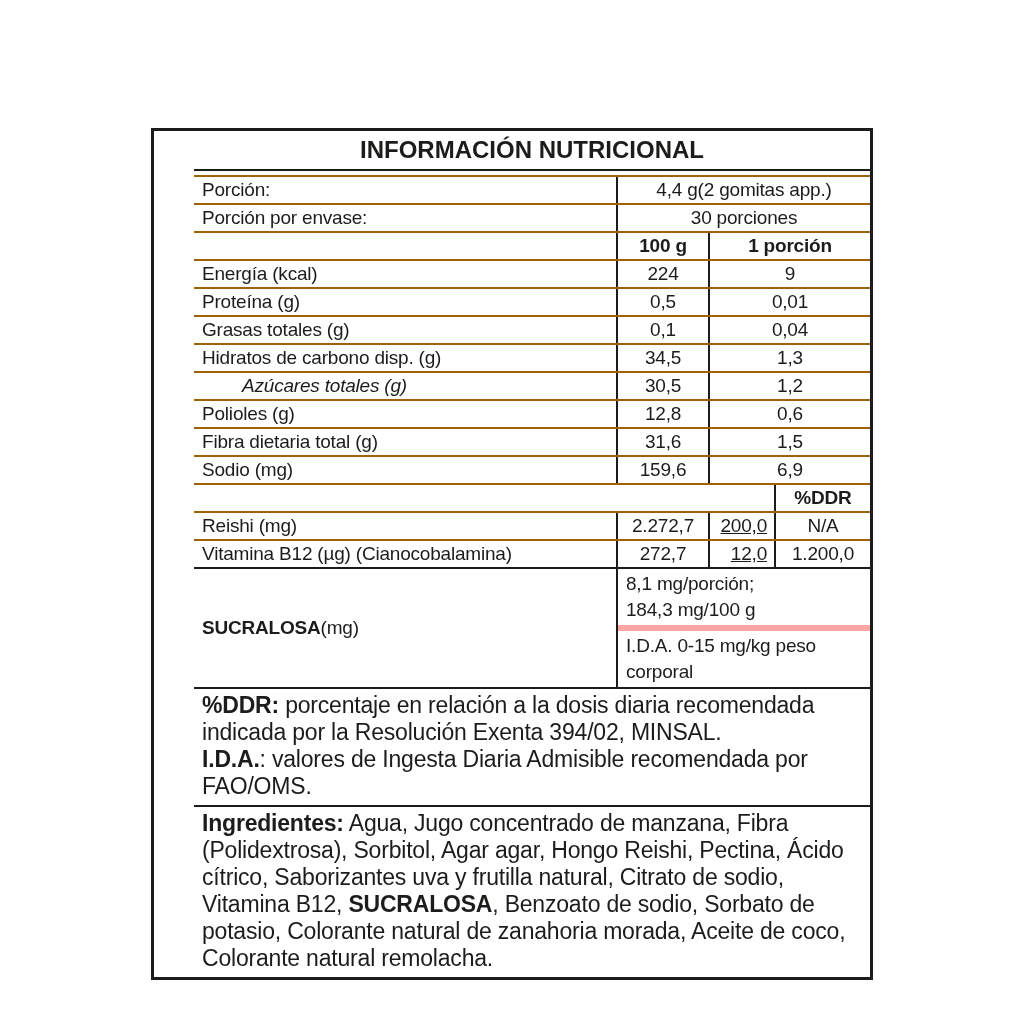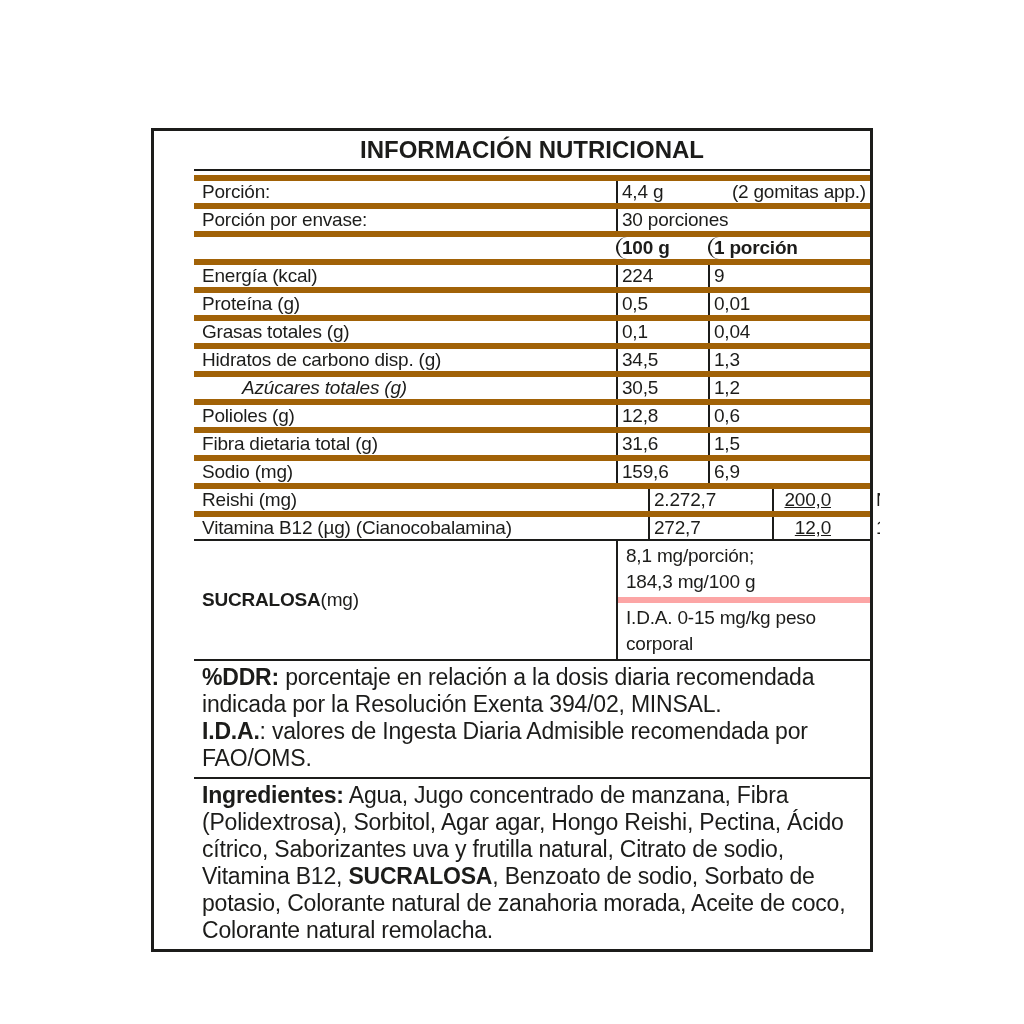--- a/index.html
+++ b/index.html
@@ -19,34 +19,34 @@
     letter-spacing: -0.2px;
     padding-left: 40px;
   }
   .title {
     height: 40px;
     border-bottom: 2px solid #1c1c1a;
     display: flex; align-items: center; justify-content: center;
     font-weight: 700; font-size: 24px; letter-spacing: 0;
   }
   .spacer { height: 4px; }
-  .row { display: grid; border-top: 6px solid #a16207; height: 28px; }
+  .row { display: grid; border-top: 2px solid #a16207; height: 28px; }
   .g2   { grid-template-columns: 422px 1fr; }
   .g3   { grid-template-columns: 422px 92px 1fr; }
-  .g4   { grid-template-columns: 422px 92px 66px 1fr; gap: 32px; }
+  .g4   { grid-template-columns: 422px 92px 66px 1fr; }
   .gddr { grid-template-columns: 580px 1fr; }
   .cell {
     display: flex; align-items: center;
     padding: 0 8px;
     overflow: hidden; white-space: nowrap;
   }
   .cell + .cell { border-left: 2px solid #1c1c1a; }
-  .val { justify-content: space-between; padding: 0 4px; }
+  .val { justify-content: center; padding: 0 4px; }
   .val.right { justify-content: flex-end; padding-right: 7px; text-decoration: underline; }
-  .b { font-weight: 700; border-radius: 12px; }
+  .b { font-weight: 700; }
   .italic { font-style: italic; }
   .indent { padding-left: 48px; }
   .vflex span + span { }
 
   
   .sucra { display: grid; grid-template-columns: 422px 1fr; border-top: 2px solid #1c1c1a; }
   .sucra-left { display: flex; align-items: center; padding: 0 8px; }
   .sucra-right { border-left: 2px solid #1c1c1a; }
   .sucra-cell { padding: 2px 8px; line-height: 26px; min-height: 54px; display: flex; flex-direction: column; justify-content: center; }
   .sucra-cell + .sucra-cell { border-top: 6px solid #fca5a5; }
@@ -117,20 +117,24 @@
       <div class="cell">Fibra dietaria total (g)</div>
       <div class="cell val">31,6</div>
       <div class="cell val">1,5</div>
     </div>
     <div class="row g3">
       <div class="cell">Sodio (mg)</div>
       <div class="cell val">159,6</div>
       <div class="cell val">6,9</div>
     </div>
 
+    <div class="row gddr">
+      <div class="cell"></div>
+      <div class="cell val b">%DDR</div>
+    </div>
 
     <div class="row g4">
       <div class="cell">Reishi (mg)</div>
       <div class="cell val">2.272,7</div>
       <div class="cell val right">200,0</div>
       <div class="cell val">N/A</div>
     </div>
     <div class="row g4">
       <div class="cell">Vitamina B12 (µg) (Cianocobalamina)</div>
       <div class="cell val">272,7</div>

